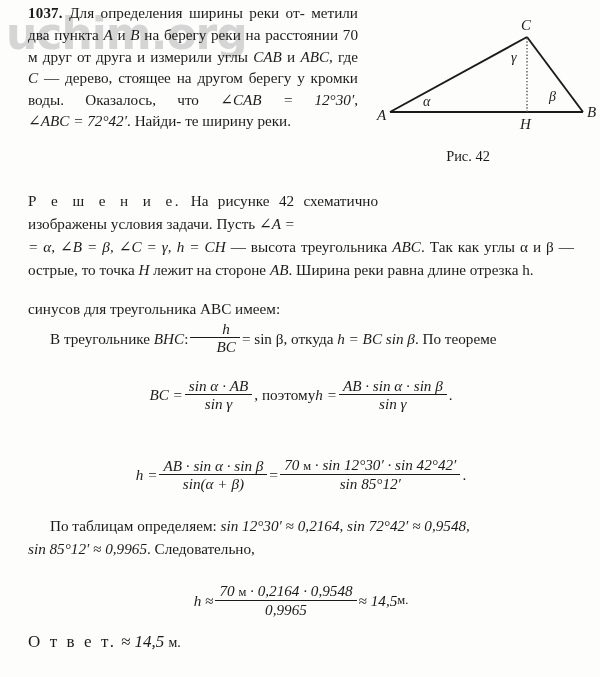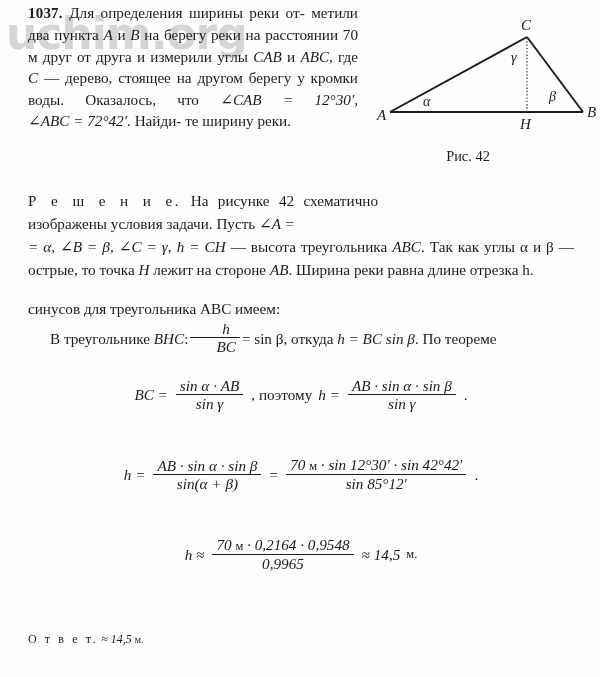--- a/index.html
+++ b/index.html
@@ -109,32 +109,31 @@
   .frac .de {
     display: block;
     padding: 0 4px;
     border-top: 1.1px solid #1b1b1b;
   }
 
   .eqline {
     display: flex;
     align-items: center;
     justify-content: center;
-    gap: 6px;
     flex-wrap: nowrap;
   }
   .eqline .op { font-size: 15.6px; }
 
   .unit { font-size: .82em; font-style: normal; }
 
   #answer {
     position: absolute;
     left: 28px;
     top: 632px;
-    font-size: 12px;
+    font-size: 17px;
   }
 </style>
 </head>
 <body>
 
 <div id="page">
 
   <div id="watermark">uchim.org</div>
 
   <div id="statement" class="layer">
@@ -222,20 +221,24 @@
       <span class="op">=</span>
       <span class="frac mi">
         <span class="nu"><span>70 </span><span class="unit">м</span><span> · sin 12°30′ · sin 42°42′</span></span>
         <span class="de">sin 85°12′</span>
       </span>
       <span>.</span>
     </div>
 
     <div class="gap-l"></div>
 
+    <div class="para" style="text-indent:22px;">
+      <span>По  таблицам  определяем:  </span><span class="mi nb">sin 12°30′ ≈ 0,2164,</span><span class="mi nb">  sin 72°42′ ≈ 0,9548,</span>
+      <span class="mi nb">sin 85°12′ ≈ 0,9965</span><span>. Следовательно,</span>
+    </div>
 
     <div class="gap-l"></div>
 
     <div class="eqline">
       <span class="mi">h ≈</span>
       <span class="frac mi">
         <span class="nu"><span>70 </span><span class="unit">м</span><span> · 0,2164 · 0,9548</span></span>
         <span class="de">0,9965</span>
       </span>
       <span class="mi">≈ 14,5 </span>

